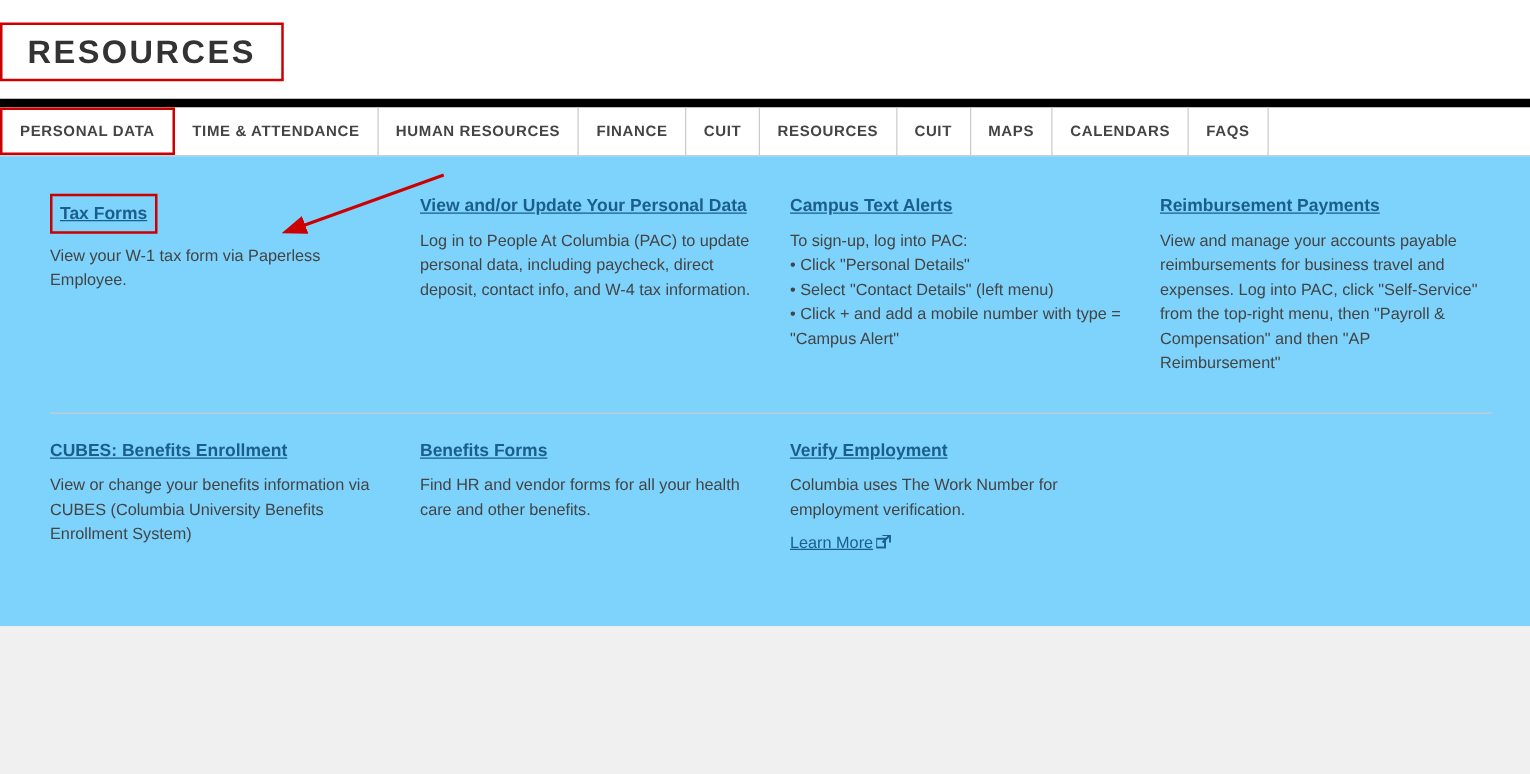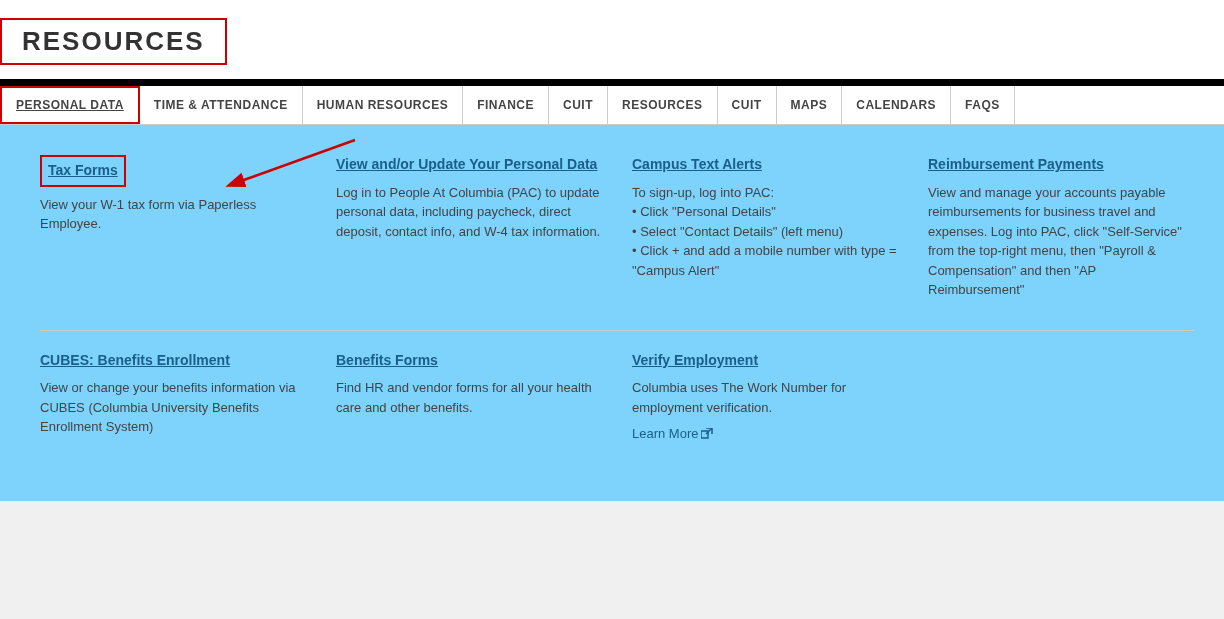--- a/index.html
+++ b/index.html
@@ -40,21 +40,20 @@
       letter-spacing: 0.5px;
       color: #444;
       border-right: 1px solid #ccc;
       cursor: pointer;
       white-space: nowrap;
       display: flex;
       align-items: center;
     }
     .nav-item:first-child {
       border: 2px solid #c00;
-      text-decoration: underline;
     }
 
     
     .main {
       padding: 30px 30px 30px 40px;
       background: #7dd3fc;
       position: relative;
     }
 
     
@@ -95,20 +94,21 @@
       text-decoration: underline;
     }
     .card-body {
       color: #444;
       font-size: 13px;
       line-height: 1.5;
     }
 
     .learn-more-link {
       color: #1a5f8a;
+      text-decoration: underline;
       cursor: pointer;
       font-size: 13px;
     }
 
     
     .section-divider {
       height: 1px;
       background: #ccc;
       margin: 20px 0;
     }

